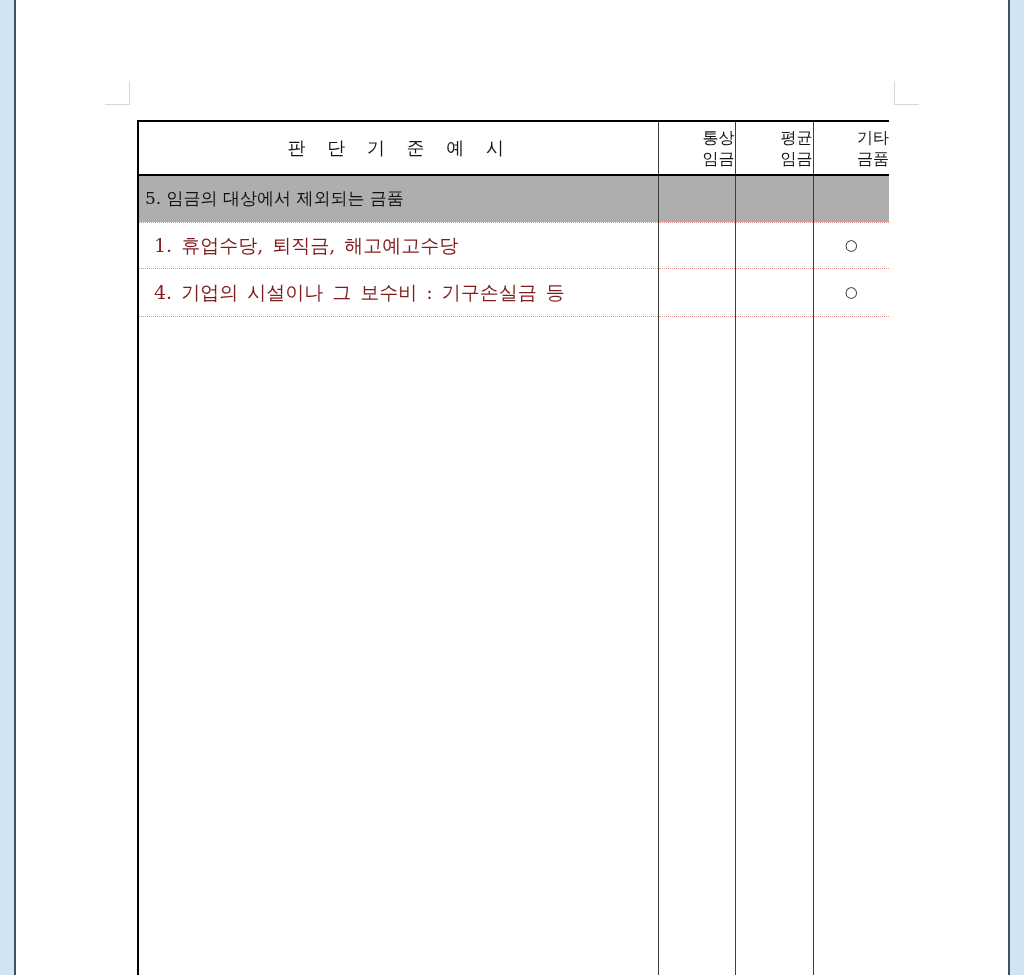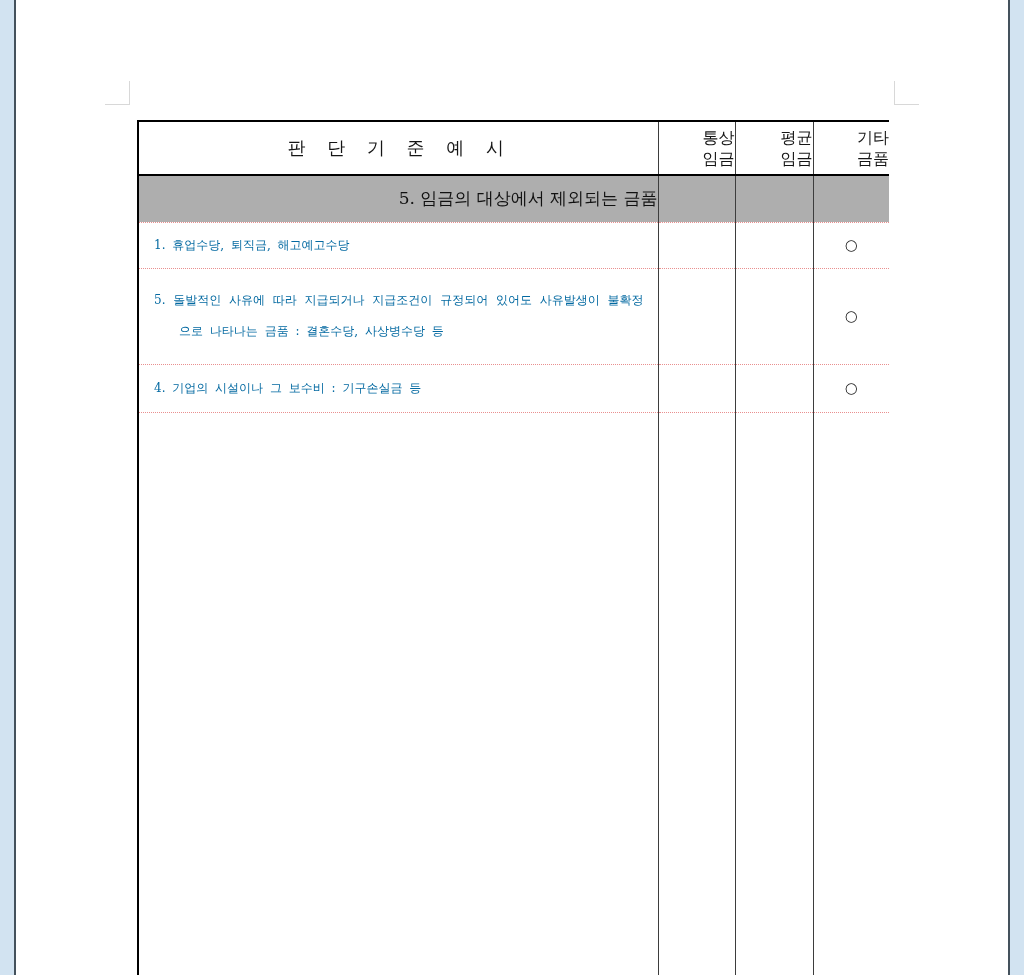--- a/index.html
+++ b/index.html
@@ -37,21 +37,21 @@
     border-top:2px solid #000;
     border-left:2px solid #000;
     border-right:2px solid #000;
     color:#111;
   }
   col.c-text{width:520px;}
   col.c-ts{width:77px;}
   col.c-pg{width:78px;}
   col.c-gt{width:77px;}
   td{border-left:1px solid #3d3d3d;border-right:1px solid #3d3d3d;padding:0;vertical-align:middle;}
-  td:first-child{border-left:none;text-align:right;}
+  td:first-child{border-left:none;}
   td:last-child{border-right:none;}
   tr.head td{border-bottom:2px solid #000;}
   tr.head{height:54px;}
   td.crit-head{
     text-align:center;
     font-size:18px;
     letter-spacing:5px;
     word-spacing:6px;
     color:#151515;
   }
@@ -63,27 +63,27 @@
   }
   tr.section{height:47px;}
   tr.section td{background:#aeaeae;border-bottom:1px dotted #e98f8f;}
   td.section-cell{
     padding-left:6px;
     font-size:17px;
     color:#111;
   }
   tr.item td{border-bottom:1px dotted #e98f8f;}
   td.text-cell{
-    font-size:12px;
+    font-size:19px;
     line-height:31px;
     text-align:justify;
     padding:6px 14px 6px 40px;
     text-indent:-25px;
     word-spacing:3px;
-    color:#0369a1;
+    color:#7f1d1d;
     margin-top:40px;
   }
   td.mark-cell{
     text-align:center;
     font-size:15px;
     color:#222;
   }
   tr.r1{height:46px;}
   tr.r2{height:129px;}
   tr.r3{height:69px;}
@@ -142,26 +142,20 @@
       <tr class="item r1">
         <td class="text-cell">1. 휴업수당, 퇴직금, 해고예고수당</td>
         <td class="mark-cell"></td>
         <td class="mark-cell"></td>
         <td class="mark-cell">○</td>
       </tr>
 
 
 
 
-      <tr class="item r5">
-        <td class="text-cell">5. 돌발적인 사유에 따라 지급되거나 지급조건이 규정되어 있어도 사유발생이 불확정으로 나타나는 금품 : 결혼수당, 사상병수당 등</td>
-        <td class="mark-cell"></td>
-        <td class="mark-cell"></td>
-        <td class="mark-cell">○</td>
-      </tr>
 
       <tr class="item r6">
         <td class="text-cell">4. 기업의 시설이나 그 보수비 : 기구손실금 등</td>
         <td class="mark-cell"></td>
         <td class="mark-cell"></td>
         <td class="mark-cell">○</td>
       </tr>
 
       <tr class="filler">
         <td></td>

